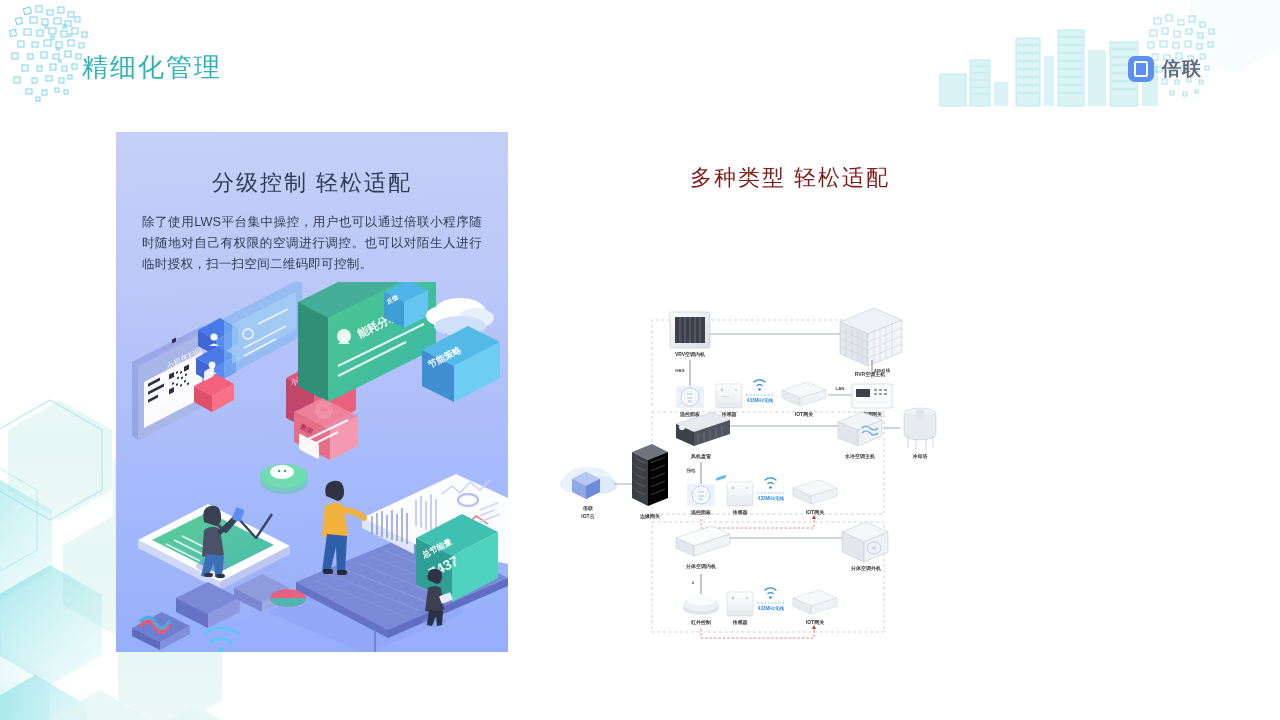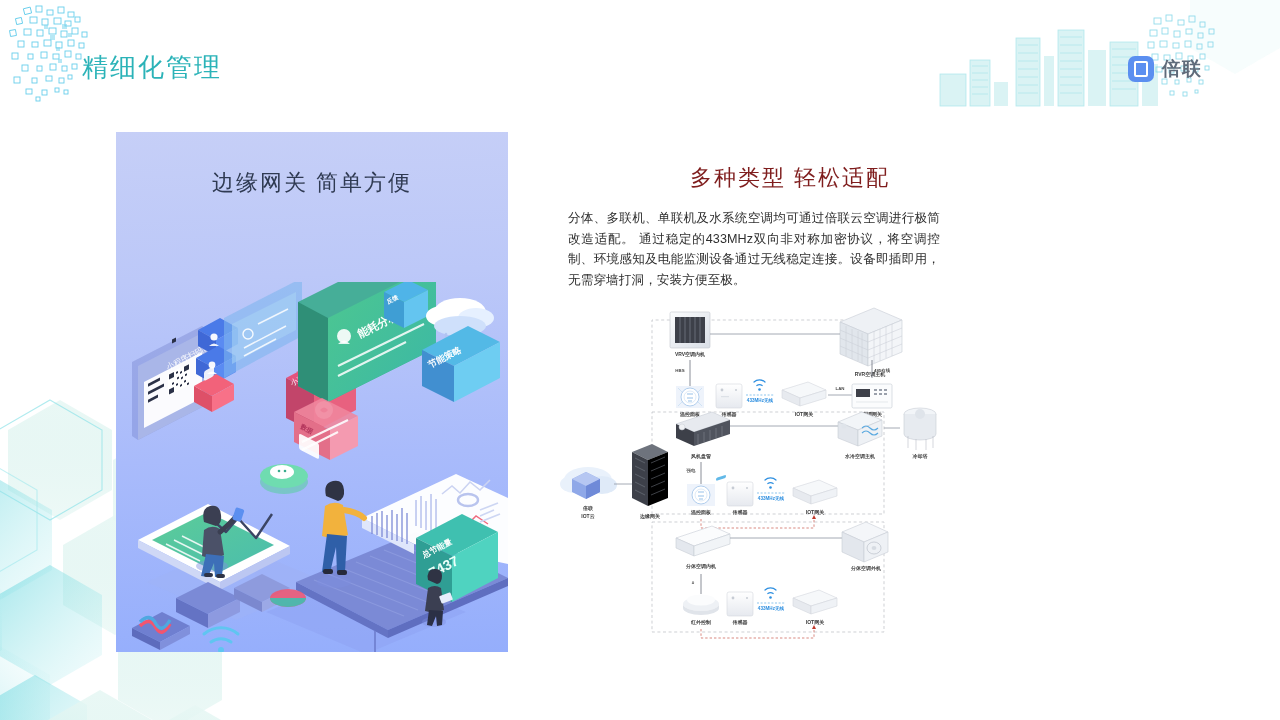--- a/index.html
+++ b/index.html
@@ -251,21 +251,22 @@
   <div class="page-title">精细化管理</div>
 
   <div class="brand">
     <span class="brand-mark">
         <i></i>
       </span>
     <span class="brand-name">倍联</span>
   </div>
 
   <div class="left-card">
-    <div class="left-head">边缘网关  简单方便</div>
+    <div class="left-head">分级控制  轻松适配</div>
+    <div class="left-body">除了使用LWS平台集中操控，用户也可以通过倍联小程序随时随地对自己有权限的空调进行调控。也可以对陌生人进行临时授权，扫一扫空间二维码即可控制。</div>
 
     <svg class="illus" viewBox="0 0 392 372">
       <defs>
         <linearGradient id="gScr" x1="0" y1="0" x2="1" y2="1">
           <stop offset="0" stop-color="#eef2ff"></stop>
             <stop offset="1" stop-color="#cfd9f8"></stop>
         </linearGradient>
         <linearGradient id="gGreen" x1="0" y1="0" x2="1" y2="1">
           <stop offset="0" stop-color="#4ec88f"></stop>
             <stop offset="1" stop-color="#3bb7a6"></stop>
@@ -558,21 +559,20 @@
         <ellipse cx="318" cy="340" rx="12" ry="5" fill="#7e8fe0" opacity=".4"></ellipse>
         <path d="M312 298 q-2 -10 6 -11 q8 -1 8 7 q0 7 -5 8 z" fill="#2f3344"></path>
         <path d="M312 306 q7 -4 13 0 l3 22 q-9 4 -19 1 z" fill="#3b3f52"></path>
         <path d="M313 328 l14 1 l-1 14 l-5 1 l-1 -10 l-4 10 l-5 -1 z" fill="#2b3046"></path>
         <rect x="324" y="312" width="12" height="8" rx="1" fill="#e7edfb" transform="rotate(-20 330 316)"></rect>
       </g>
     </svg>
   </div>
 
   <div class="right-head">多种类型  轻松适配</div>
-  <div class="right-body">分体、多联机、单联机及水系统空调均可通过倍联云空调进行极简改造适配。 通过稳定的433MHz双向非对称加密协议，将空调控制、环境感知及电能监测设备通过无线稳定连接。设备即插即用，无需穿墙打洞，安装方便至极。</div>
 
   <svg class="diagram" viewBox="0 0 400 350">
     <defs>
       <linearGradient id="boxG" x1="0" y1="0" x2="0" y2="1">
         <stop offset="0" stop-color="#ffffff"></stop>
           <stop offset="1" stop-color="#e6e9ef"></stop>
       </linearGradient>
       <linearGradient id="metalG" x1="0" y1="0" x2="1" y2="1">
         <stop offset="0" stop-color="#fbfcfd"></stop>
           <stop offset="1" stop-color="#d9dee6"></stop>

